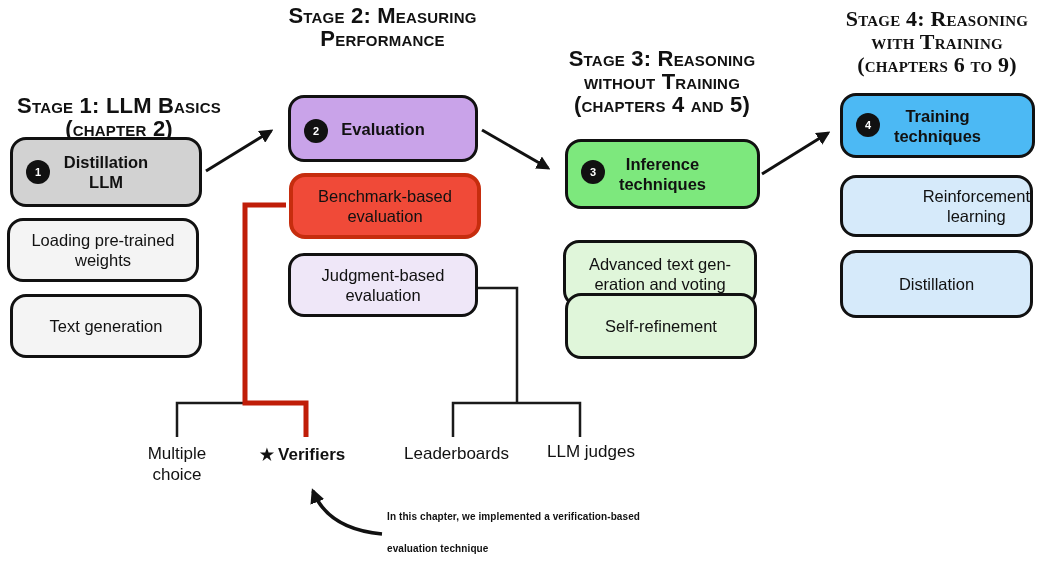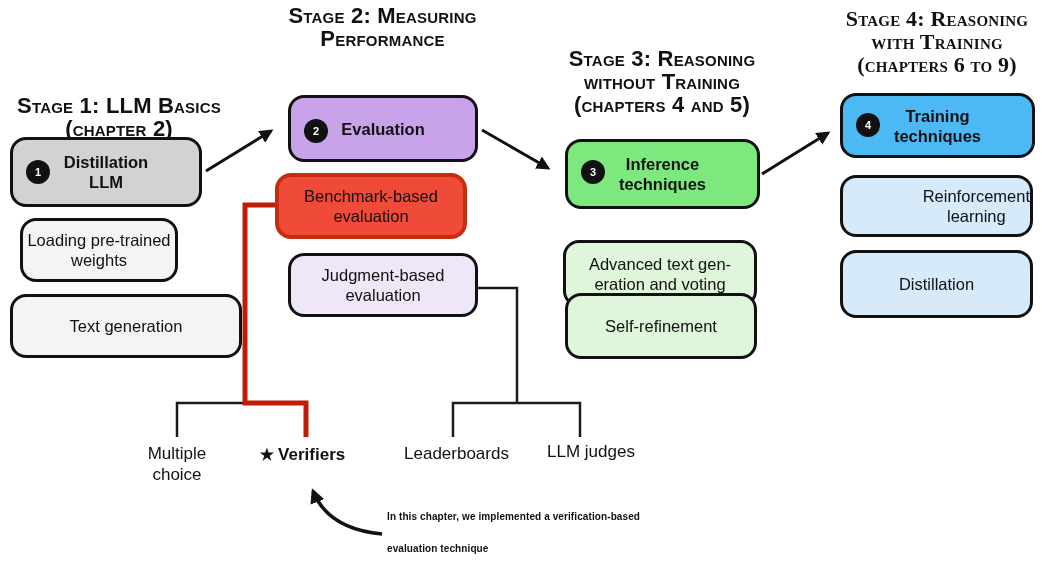--- a/index.html
+++ b/index.html
@@ -90,37 +90,37 @@
 
   <div class="node bold conv" style="left:10px;top:137px;width:192px;height:70px;">
     <span class="badge" style="top:20px;">
       <span>1</span>
     </span>
     <div>
       <div>Distillation</div>
       <div>LLM</div>
     </div>
   </div>
-  <div class="node lightgray" style="left:20px;top:218px;width:158px;height:64px;">
+  <div class="node lightgray" style="left:7px;top:218px;width:192px;height:64px;">
     <div>
       <div>Loading pre-trained</div>
       <div>weights</div>
     </div>
   </div>
-  <div class="node lightgray" style="left:10px;top:294px;width:232px;height:64px;">
+  <div class="node lightgray" style="left:10px;top:294px;width:192px;height:64px;">
     <div>Text generation</div>
   </div>
 
   <div class="node bold purple" style="left:288px;top:95px;width:190px;height:67px;">
     <span class="badge" style="top:21px;">
       <span>2</span>
     </span>
     <div>Evaluation</div>
   </div>
-  <div class="node redbox" style="left:275px;top:173px;width:192px;height:66px;">
+  <div class="node redbox" style="left:289px;top:173px;width:192px;height:66px;">
     <div>
       <div>Benchmark-based</div>
       <div>evaluation</div>
     </div>
   </div>
   <div class="node lavender" style="left:288px;top:253px;width:190px;height:64px;">
     <div>
       <div>Judgment-based</div>
       <div>evaluation</div>
     </div>

